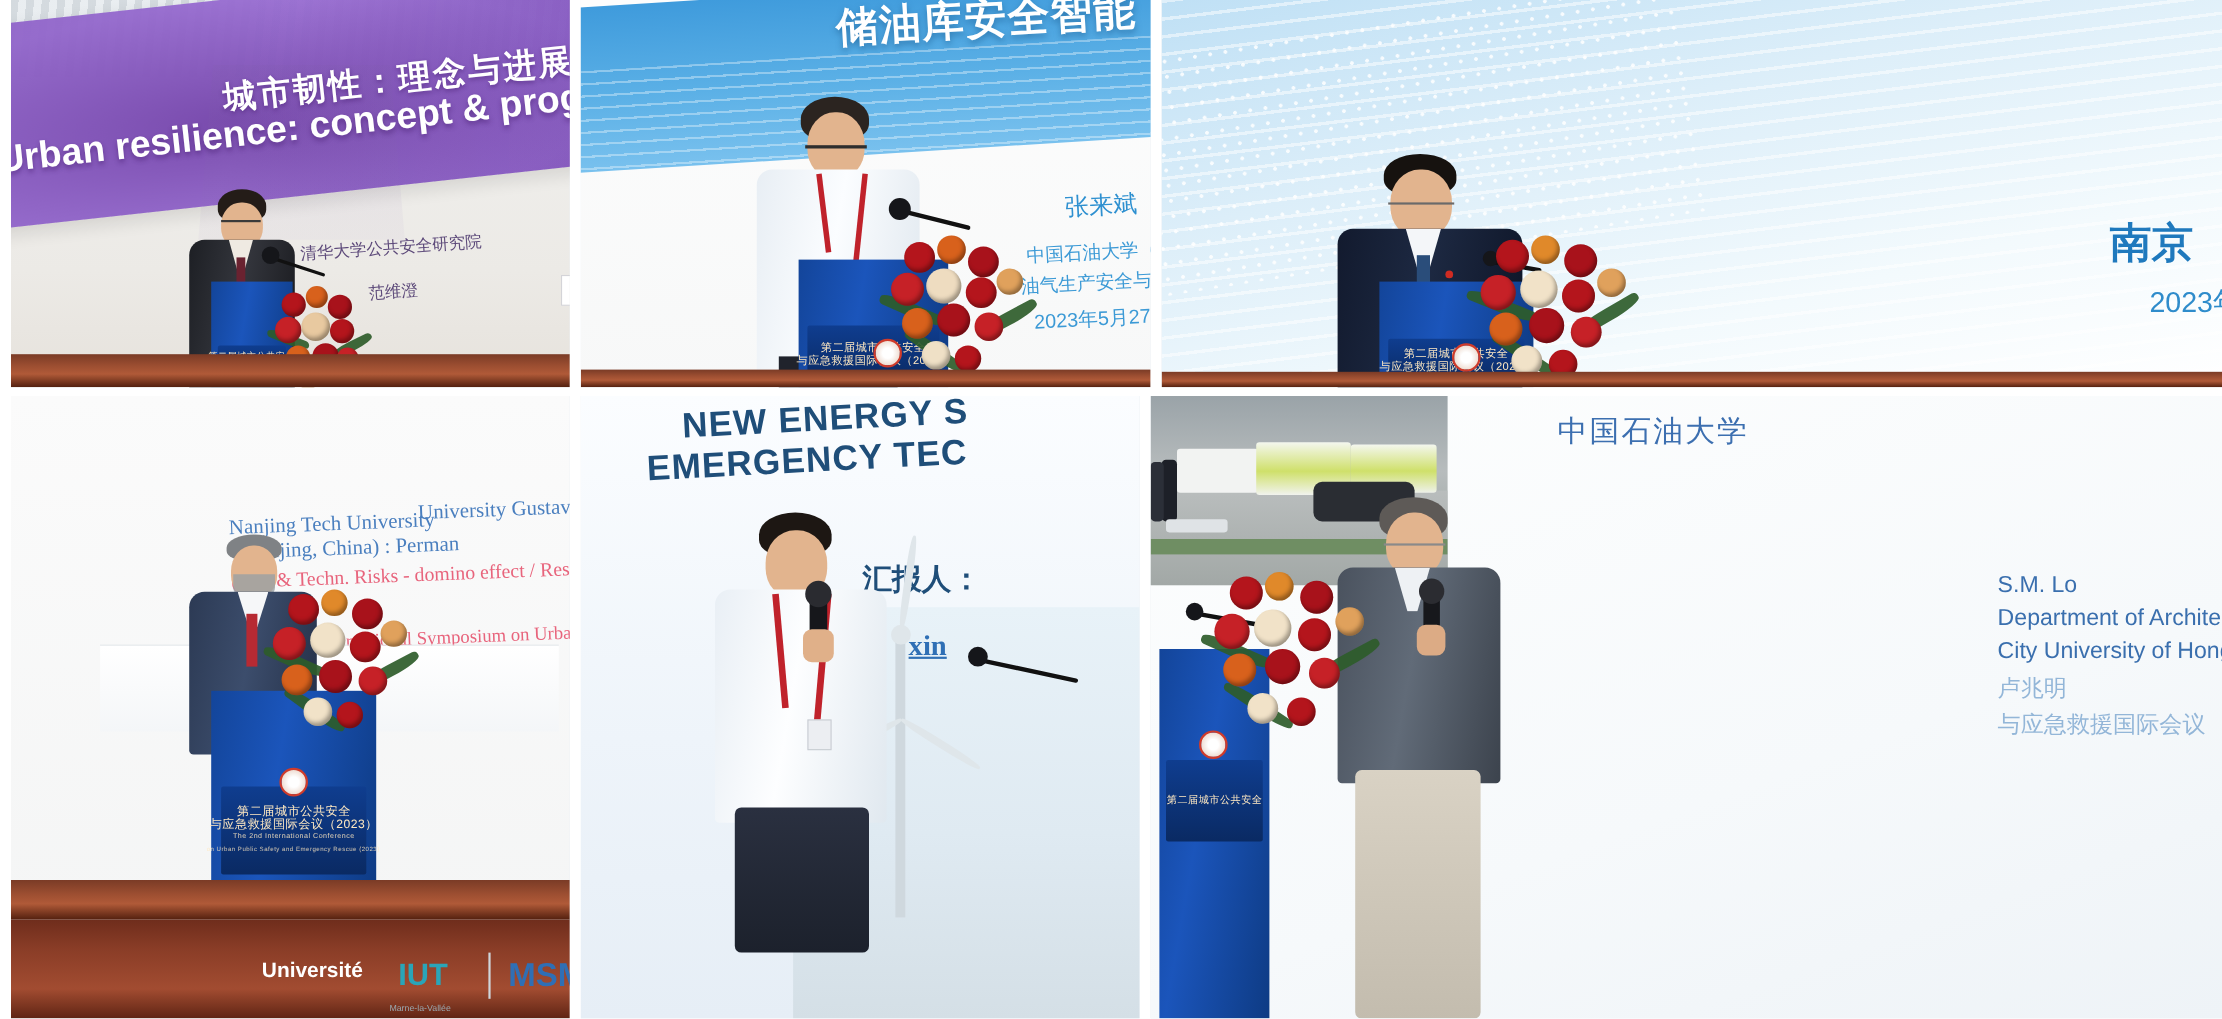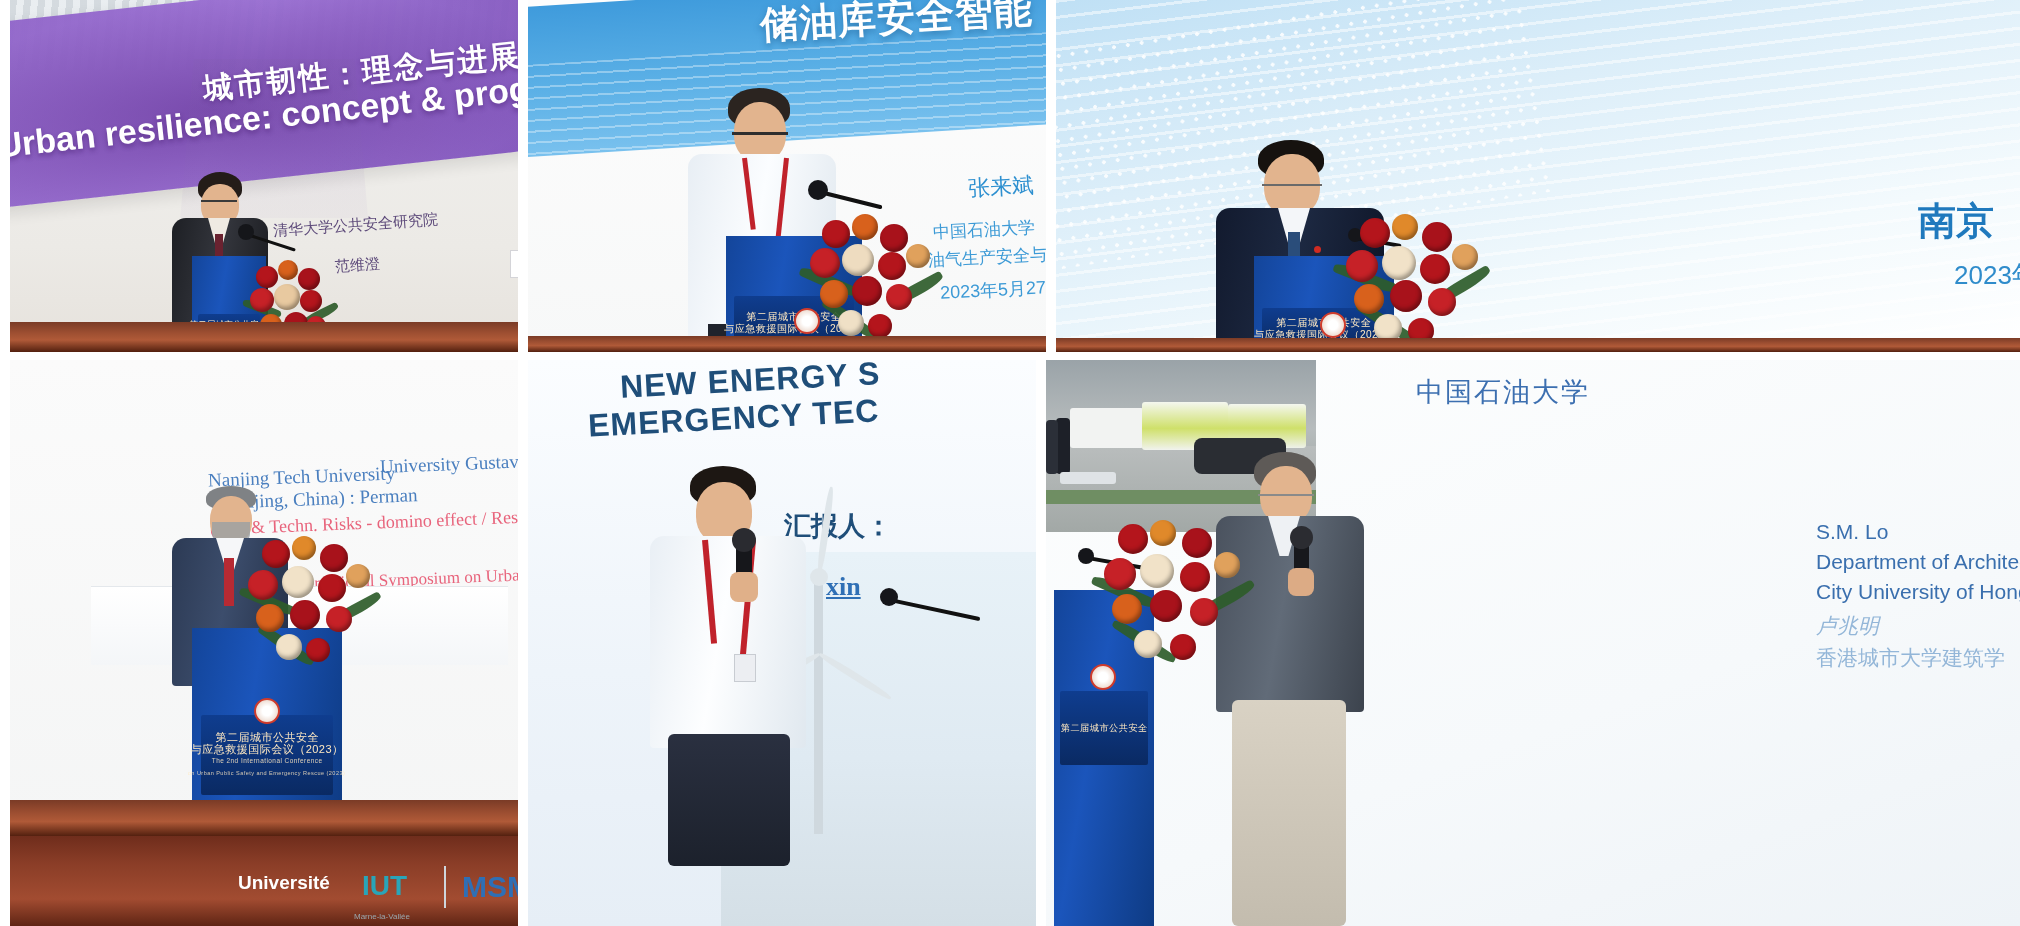--- a/index.html
+++ b/index.html
@@ -364,22 +364,22 @@
       <div style="position:absolute;left:10px;top:58px;width:14px;height:56px;background:#1d2028;border-radius:4px;"></div>
       <div style="position:absolute;left:0px;top:60px;width:12px;height:54px;background:#2b2f38;border-radius:4px;"></div>
       <div style="position:absolute;left:14px;top:112px;width:56px;height:12px;background:#dfe3e6;border-radius:3px;"></div>
     </div>
 
     <div class="caption" style="left:370px;top:14px;font-size:27px;color:#3c6fb0;letter-spacing:2px;">中国石油大学</div>
 
     <div class="caption" style="left:770px;top:160px;font-size:21px;color:#3a6fae;">S.M. Lo</div>
     <div class="caption" style="left:770px;top:190px;font-size:21px;color:#3a6fae;">Department of Architec</div>
     <div class="caption" style="left:770px;top:220px;font-size:21px;color:#3a6fae;">City University of Hong</div>
-    <div class="caption" style="left:770px;top:252px;font-size:21px;color:#93b6d8;font-style:italic;">卢兆明</div>
-    <div class="caption" style="left:770px;top:284px;font-size:21px;color:#93b6d8;">香港城市大学建筑学</div>
+    <div class="caption" style="left:770px;top:252px;font-size:21px;color:#93b6d8;">卢兆明</div>
+    <div class="caption" style="left:770px;top:284px;font-size:21px;color:#93b6d8;">与应急救援国际会议</div>
 
     <div class="person" style="left:170px;top:92px;width:150px;height:474px;">
       <div class="hair" style="left:38px;top:0px;width:62px;height:38px;background:#5e5a57;"></div>
       <div class="head" style="left:44px;top:14px;width:52px;height:58px;"></div>
       <div class="glasses" style="left:42px;top:42px;width:56px;border-top:2px solid #8a8a8a;"></div>
       <div class="torso" style="left:0px;top:64px;width:148px;height:196px;background:linear-gradient(100deg,#4a525e,#616b78 45%,#3c434d);"></div>
       <div style="position:absolute;left:52px;top:64px;width:32px;height:40px;background:#eef1f4;
            clip-path:polygon(0 0,100% 0,64% 100%,36% 100%);"></div>
       <div style="position:absolute;left:16px;top:248px;width:114px;height:226px;background:linear-gradient(180deg,#d9d2c4,#c3bcae);border-radius:6px;"></div>
     </div>

